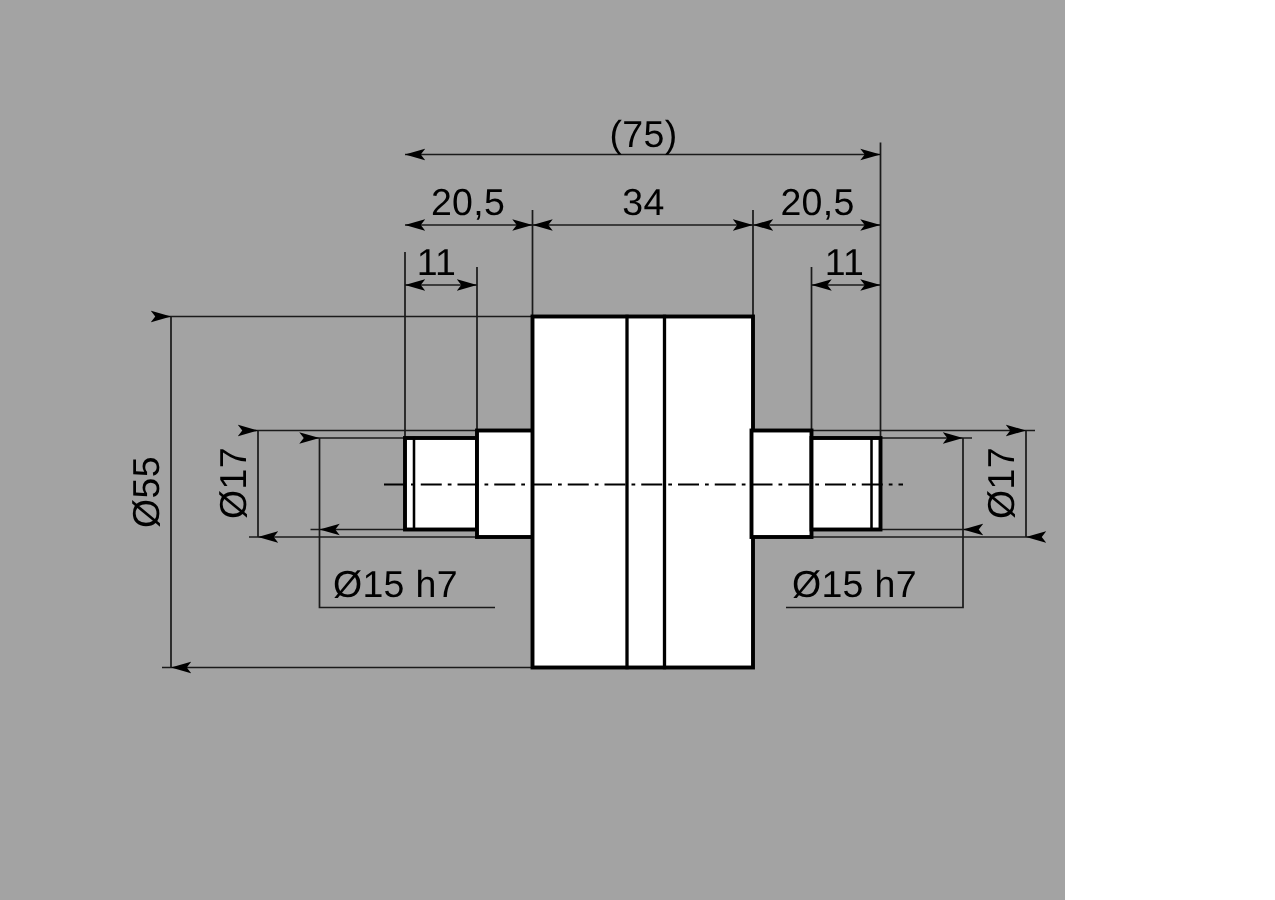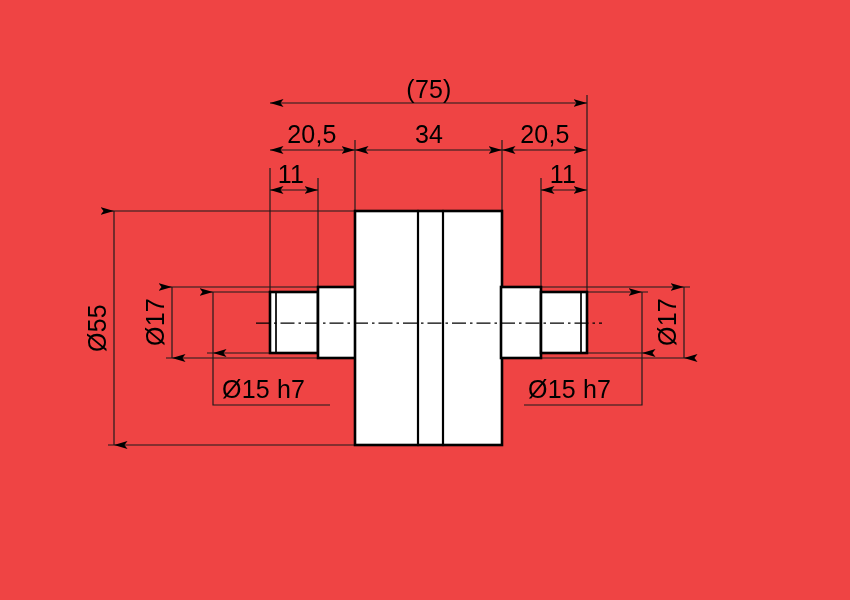--- a/index.html
+++ b/index.html
@@ -9,23 +9,23 @@
     background: #ffffff;
   }
   body {
     width: 850px;
     height: 600px;
     overflow: hidden;
     font-family: "Liberation Sans", sans-serif;
   }
   #drawing-root {
     position: relative;
-    width: 850px;
+    width: 710px;
     height: 600px;
-    background: #ef4444;
+    background: #a3a3a3;
   }
   svg#drawing {
     display: block;
     width: 850px;
     height: 600px;
   }
   .part-outline {
     fill: #ffffff;
     stroke: #000000;
     stroke-width: 2.6;

